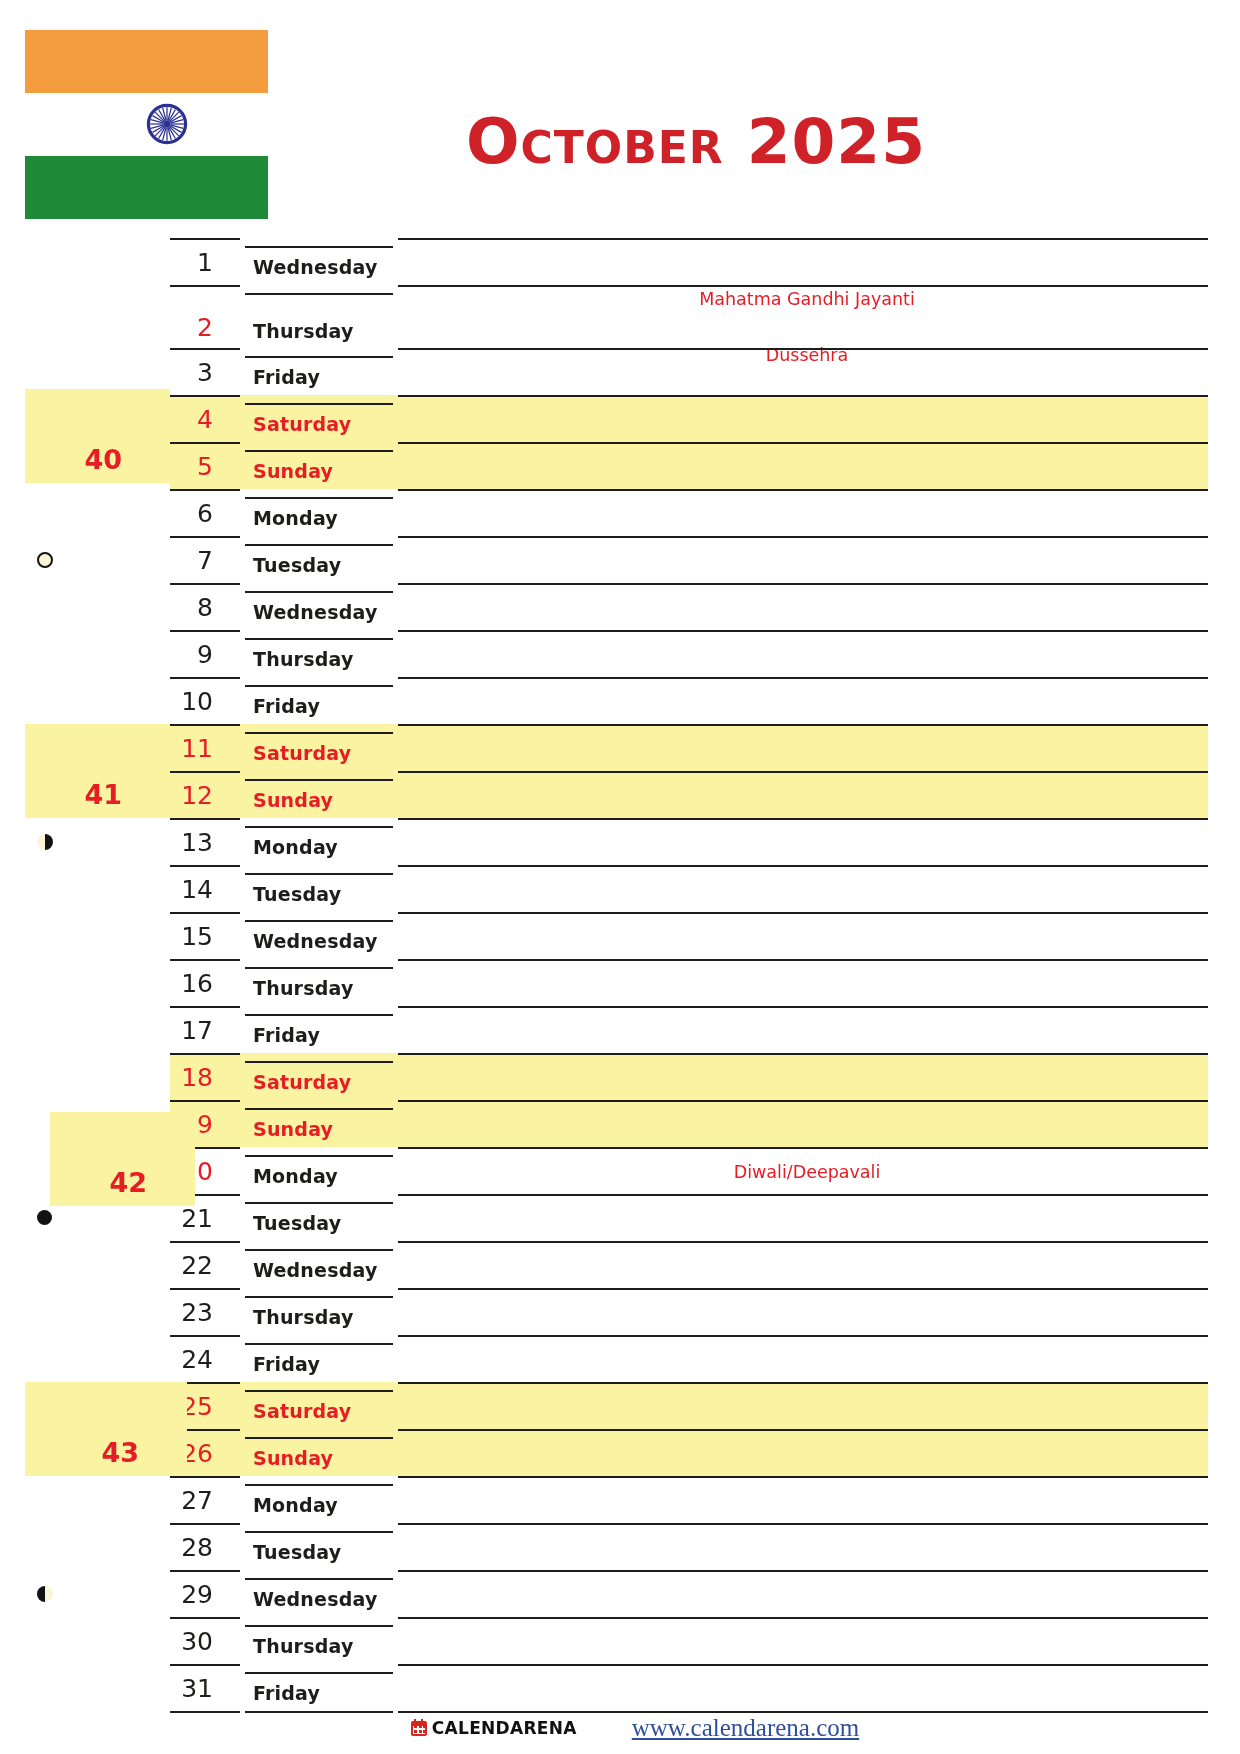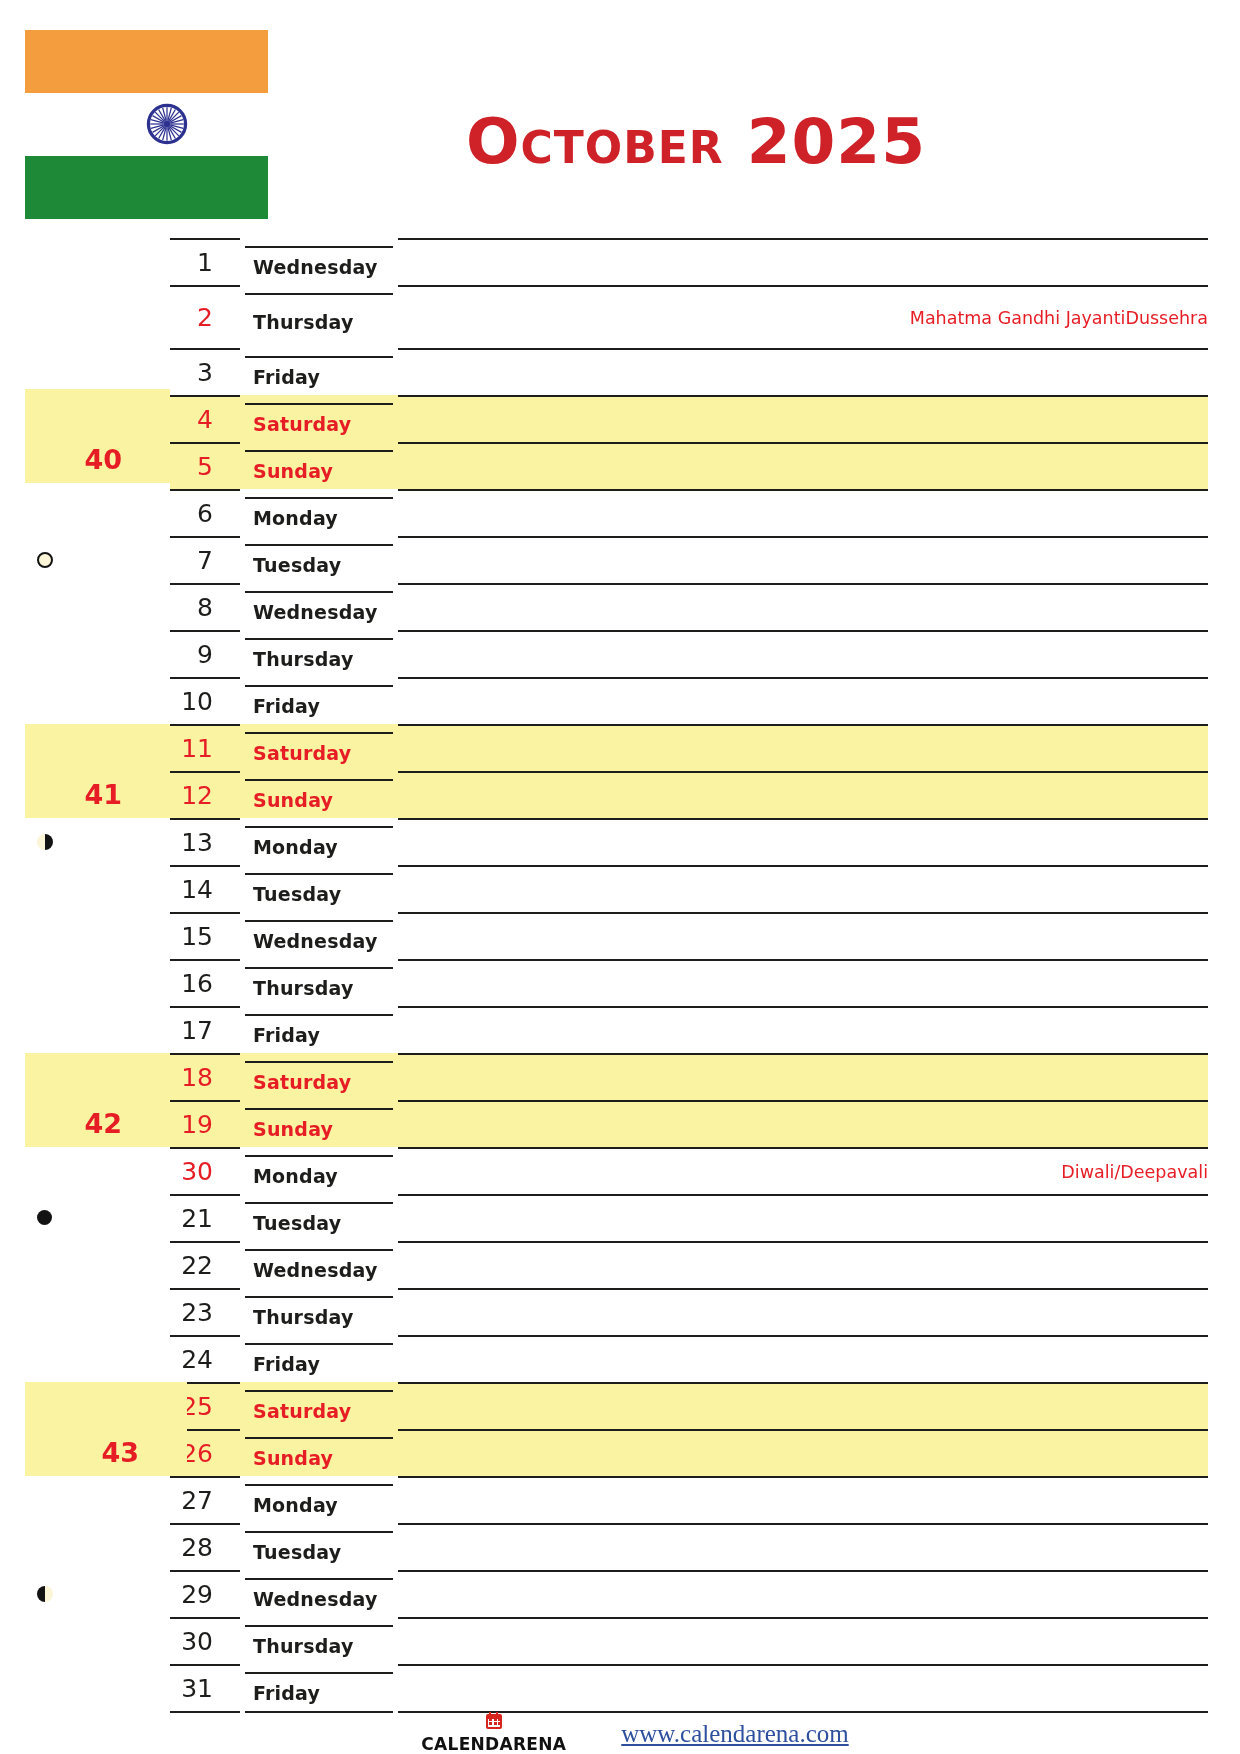--- a/index.html
+++ b/index.html
@@ -30,37 +30,37 @@
   .cal-table{position:absolute;left:170px;top:238px;width:1038px;}
   .row{display:grid;grid-template-columns:70px 148px 1fr;column-gap:5px;height:47px;}
   .row.tall{height:63px;}
   .row.bottom{height:3px;}
   .row > div{border-top:2.5px solid var(--line);display:flex;align-items:center;box-sizing:border-box;}
   .row.weekend{background:var(--yellow);}
   .cell-num{justify-content:flex-end;padding-right:27px;font-size:25px;}
   .cell-num.red{color:var(--accent);}
   .cell-wd{padding-left:8px;font-weight:bold;font-size:19px;letter-spacing:0.2px;margin-top:8px;}
   .row.weekend .cell-wd{color:var(--accent);}
-  .cell-hol{padding-left:8px;flex-direction:row;align-items:flex-start;justify-content:flex-end;
-    color:var(--accent);font-size:17.5px;line-height:24px;}
+  .cell-hol{padding-left:8px;flex-direction:column;align-items:flex-start;justify-content:center;
+    color:var(--accent);font-size:17.5px;line-height:24px;gap:32px;}
   
   .weekband{position:absolute;left:25px;width:145px;height:94px;background:var(--yellow);}
   .wklabel{margin-top:47px;height:47px;display:flex;align-items:center;justify-content:flex-end;
     padding-right:48px;color:var(--accent);font-weight:bold;font-size:27px;}
   
   .moon{position:absolute;left:37px;width:16px;height:16px;border-radius:50%;box-sizing:border-box;}
   .moon.full-moon{background:var(--cream);border:2.5px solid #131313;}
   .moon.new-moon{background:#131313;width:15px;height:15px;}
   .moon.last-quarter{background:linear-gradient(90deg,var(--cream) 50%,#131313 50%);}
   .moon.first-quarter{background:linear-gradient(90deg,#131313 50%,var(--cream) 50%);}
   
   .footer{position:absolute;left:116px;top:1714px;width:1038px;display:flex;
     justify-content:center;align-items:center;gap:55px;}
   .brand{display:flex;align-items:center;gap:5px;font-weight:bold;font-size:17px;
-    letter-spacing:0.3px;color:#111111;flex-direction:column;}
+    letter-spacing:0.3px;color:#111111;}
   .cal-icon{width:16px;height:15px;background:var(--logored);border-radius:2px;position:relative;}
   .cal-icon::before{content:"";position:absolute;left:2px;right:2px;top:5px;bottom:2px;
     background-image:repeating-linear-gradient(0deg,#ffffff 0 1.5px,transparent 1.5px 4.5px),
                      repeating-linear-gradient(90deg,#ffffff 0 1.5px,transparent 1.5px 4.5px);}
   .cal-icon::after{content:"";position:absolute;top:-2px;left:3px;width:2px;height:3px;
     background:var(--logored);box-shadow:7px 0 0 var(--logored);}
   .site-link{font-family:"Liberation Serif",serif;font-size:25px;color:var(--link);
     text-decoration:underline;cursor:pointer;}
 </style>
 </head>
@@ -280,21 +280,21 @@
   </span>
   <a class="site-link">www.calendarena.com</a>
 </div>
 
 <div class="weekband" style="top: 389px;">
     <div class="wklabel">40</div>
   </div>
 <div class="weekband" style="top: 724px;">
     <div class="wklabel">41</div>
   </div>
-<div class="weekband" style="top: 1053px;">
+<div class="weekband" style="top: 1112px; margin-left: 25px;">
     <div class="wklabel">42</div>
   </div>
 <div class="weekband" style="top: 1382px; padding-left: 17px;">
     <div class="wklabel">43</div>
   </div>
 <div class="moon full-moon" style="top: 551.5px;"></div>
 <div class="moon last-quarter" style="top: 833.5px;"></div>
 <div class="moon new-moon" style="top: 1209.5px;"></div>
 <div class="moon first-quarter" style="top: 1585.5px;"></div>
 

